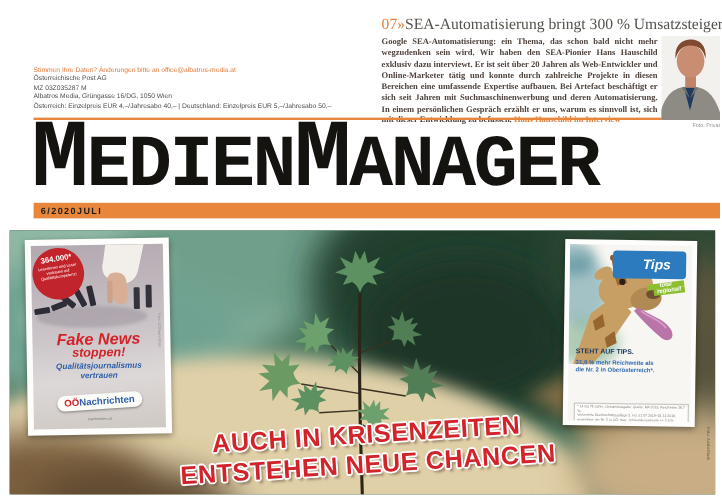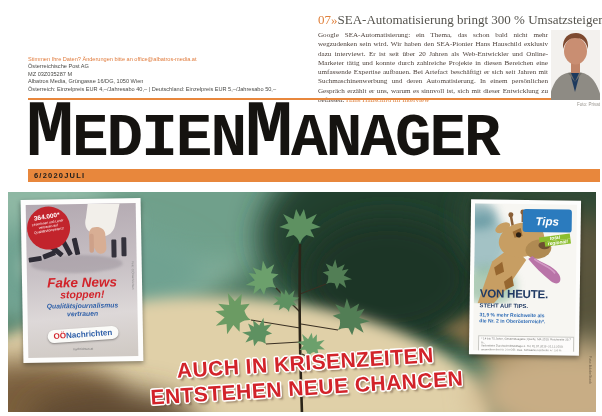--- a/index.html
+++ b/index.html
@@ -7,21 +7,21 @@
        font-family:"Liberation Sans",sans-serif;}
   .abs{position:absolute;}
   
   .mailing{left:28px;top:56px;width:260px;font-size:5.6px;line-height:7.4px;color:#4b4b48;}
   .mailing .notice{color:#e07b3c;}
   
   .teaser-headline{left:318px;top:12px;width:284px;font-family:"Liberation Serif",serif;
        font-size:13px;color:#54524c;white-space:nowrap;}
   .teaser-headline .pref{color:#e0813c;}
   .teaser-body{left:318px;top:31px;width:230px;font-family:"Liberation Serif",serif;
-       font-size:7.1px;line-height:9.3px;color:#4e423c;font-weight:normal;text-align:justify;}
+       font-size:7.1px;line-height:9.3px;color:#4e423c;font-weight:bold;text-align:justify;}
   .teaser-link{color:#e0813c;}
   .orange-rule{left:28px;top:98px;width:572px;height:2px;background:#e8873c;}
   .portrait{left:551px;top:30px;width:49px;height:70px;overflow:hidden;z-index:3;}
   .portrait-credit{left:500px;top:102px;width:100px;font-size:4.5px;color:#98948e;text-align:right;}
   
   .masthead{left:26px;top:102px;width:576px;line-height:64px;height:66px;color:#151310;
        font-family:Liberation Mono, monospace;font-weight:bold;letter-spacing:-2px;white-space:nowrap;}
   .mm-big{font-size:80px;}
   .mm-small{font-size:61px;}
   
@@ -58,21 +58,21 @@
   .oon-logo .oo{color:#d2232a;}
   .oon-logo .nach{color:#2e5fa8;}
   .oon-note{left:0;top:143px;width:110px;text-align:center;font-size:3.2px;color:#777;}
   .oon-side{right:2px;top:58px;writing-mode:vertical-rl;font-size:3px;color:#8a8a8a;}
   
   .ad-tips{left:470px;top:200px;width:110px;height:155px;background:#fdfdfc;z-index:4;
        transform:rotate(.8deg);box-shadow:0 2px 5px rgba(0,0,0,.4);}
   .tips-inner{left:4px;top:4px;width:102px;height:147px;overflow:hidden;background:#f7f6f2;}
   .tips-logo{right:5px;top:5px;width:49px;height:23px;background:#2b7bbe;border-radius:3px;
        color:#fff;font-weight:bold;font-style:italic;font-size:11.5px;display:flex;
-       align-items:center;justify-content:center;z-index:3;}
+       align-items:center;justify-content:center;z-index:3;padding-left:12px;}
   .tips-ribbon{right:6px;top:31px;transform:rotate(-8deg);text-align:center;z-index:3;
        font-style:italic;font-weight:bold;font-size:4.8px;line-height:5.2px;color:#fff;}
   .tips-ribbon span{display:block;background:#8cbe2f;padding:0 3px;}
   .tips-ribbon .r2{margin-left:5px;}
   .tips-texts{left:6px;top:85px;width:92px;z-index:3;}
   .tips-h{font-size:11.5px;line-height:11.5px;font-weight:bold;color:#203a64;letter-spacing:-.2px;}
   .tips-sub{font-size:5.8px;font-weight:bold;color:#203a64;margin-top:2px;}
   .tips-claim{font-size:5px;line-height:6px;color:#2e6bb5;margin-top:3px;font-weight:bold;}
   .tips-footnote{left:5px;top:132px;width:90px;border:1px solid #c9c9c4;padding:1px 2px;
        font-size:2.9px;line-height:3.5px;color:#7a7a76;z-index:3;background:rgba(255,255,255,.7);}
@@ -233,21 +233,20 @@
       <circle cx="44" cy="31" r="2.6" fill="#2a1f14"></circle>
       <path d="M58 52 C 68 60 78 60 85 70 C 89 77 84 82 77 77 C 68 70 60 62 54 55 Z" fill="#b974a8"></path>
       <path d="M60 55 C 68 61 76 62 81 69" stroke="#d29ac4" stroke-width="1.6" fill="none"></path>
     </svg>
     <div class="abs tips-logo">Tips</div>
     <div class="abs tips-ribbon">
       <span>total</span>
       <span class="r2">regional!</span>
     </div>
     <div class="abs tips-texts">
-      <div class="tips-h">VON HEUTE.</div>
       <div class="tips-sub">STEHT AUF TIPS.</div>
       <div class="tips-claim">
         <span>31,9 % mehr Reichweite als</span><br>
         <span>die Nr. 2 in Oberösterreich*.</span>
       </div>
     </div>
     <div class="abs tips-footnote">
       <div>* 14 bis 75 Jahre, Gesamtausgabe; Quelle: MA 2019, Reichweite 29,7 %,</div>
       <div>Verbreitete Durchschnittsauflage 2. HJ, 01.07.2019–31.12.2019,</div>
       <div>gegenüber der Nr. 2 in OÖ; max. Schwankungsbreite +/- 2,6 %</div>

